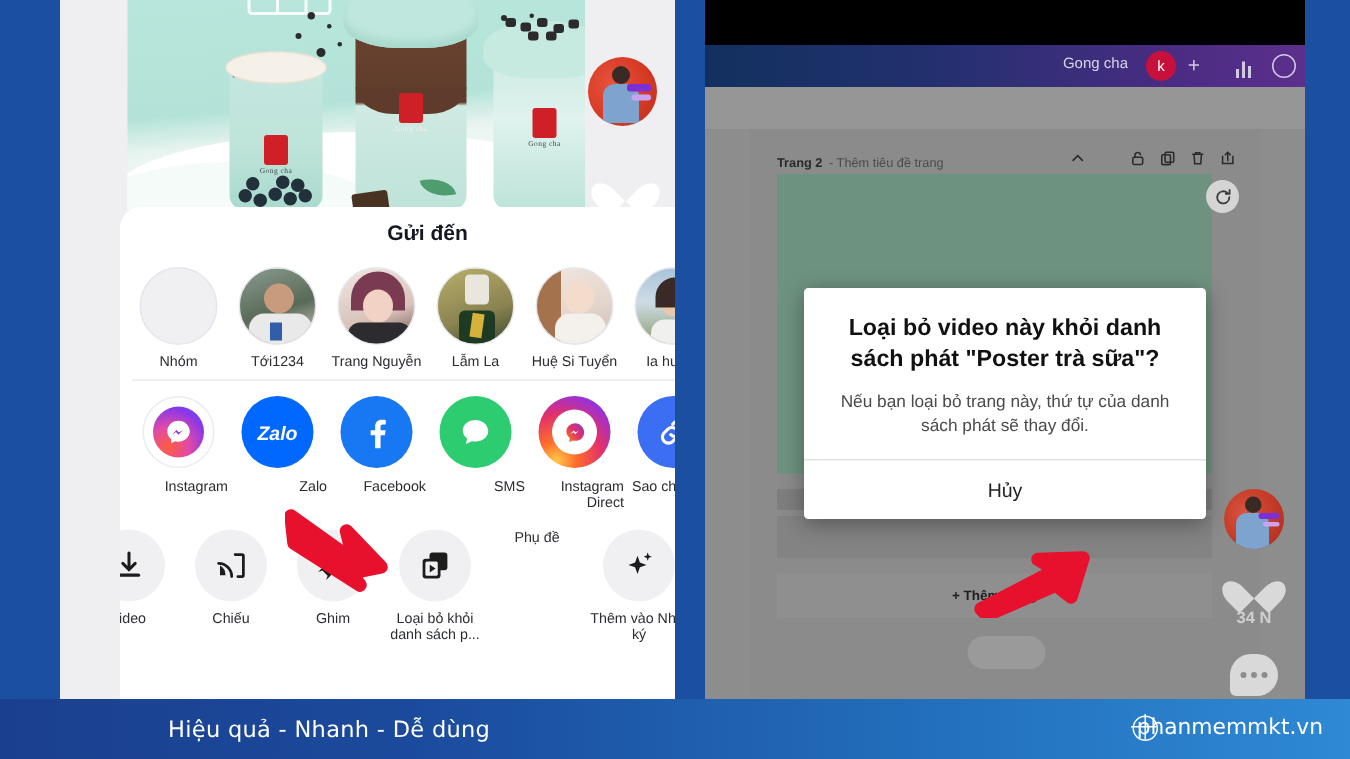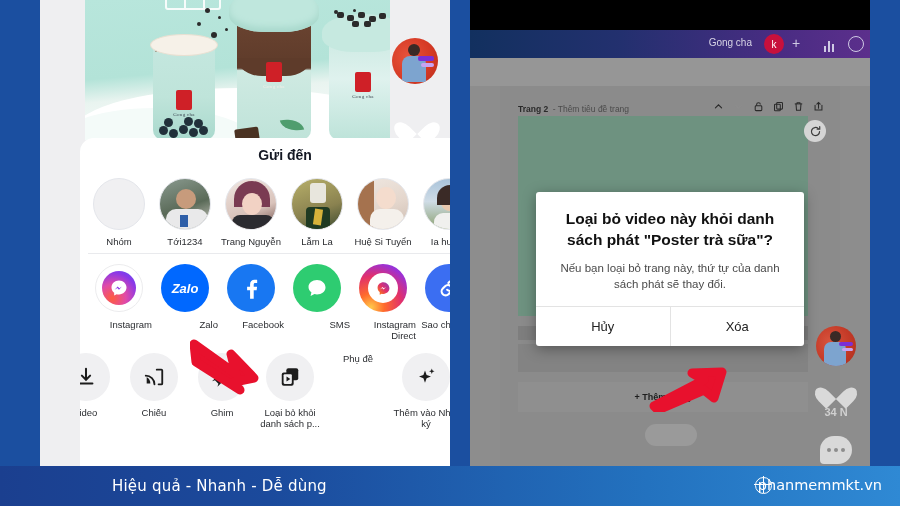--- a/index.html
+++ b/index.html
@@ -582,21 +582,20 @@
           <b></b>
         </div>
       <div class="rp-cnt2">153</div>
     </div>
 
     <div class="rp-modal">
       <div class="m-title">Loại bỏ video này khỏi danh sách phát "Poster trà sữa"?</div>
       <div class="m-body">Nếu bạn loại bỏ trang này, thứ tự của danh sách phát sẽ thay đổi.</div>
       <div class="m-acts">
         <div class="m-btn">Hủy</div>
-        <div class="m-btn sep">Xóa</div>
       </div>
     </div>
   </div>
 
   <svg class="arrow" style="left:190px;top:338px;" width="80" height="62" viewBox="0 0 80 62">
     <path d="M4 6 L46 36 L41 16 L64 40 L44 44 L50 52 L6 24 Z" fill="#e8112d" stroke="#e8112d" stroke-width="9" stroke-linejoin="round"></path>
   </svg>
   <svg class="arrow" style="left:648px;top:360px;" width="82" height="52" viewBox="0 0 82 52">
     <path d="M6 46 L56 20 L44 13 L74 12 L66 38 L56 30 L10 50 Z" fill="#e8112d" stroke="#e8112d" stroke-width="9" stroke-linejoin="round"></path>
   </svg>

